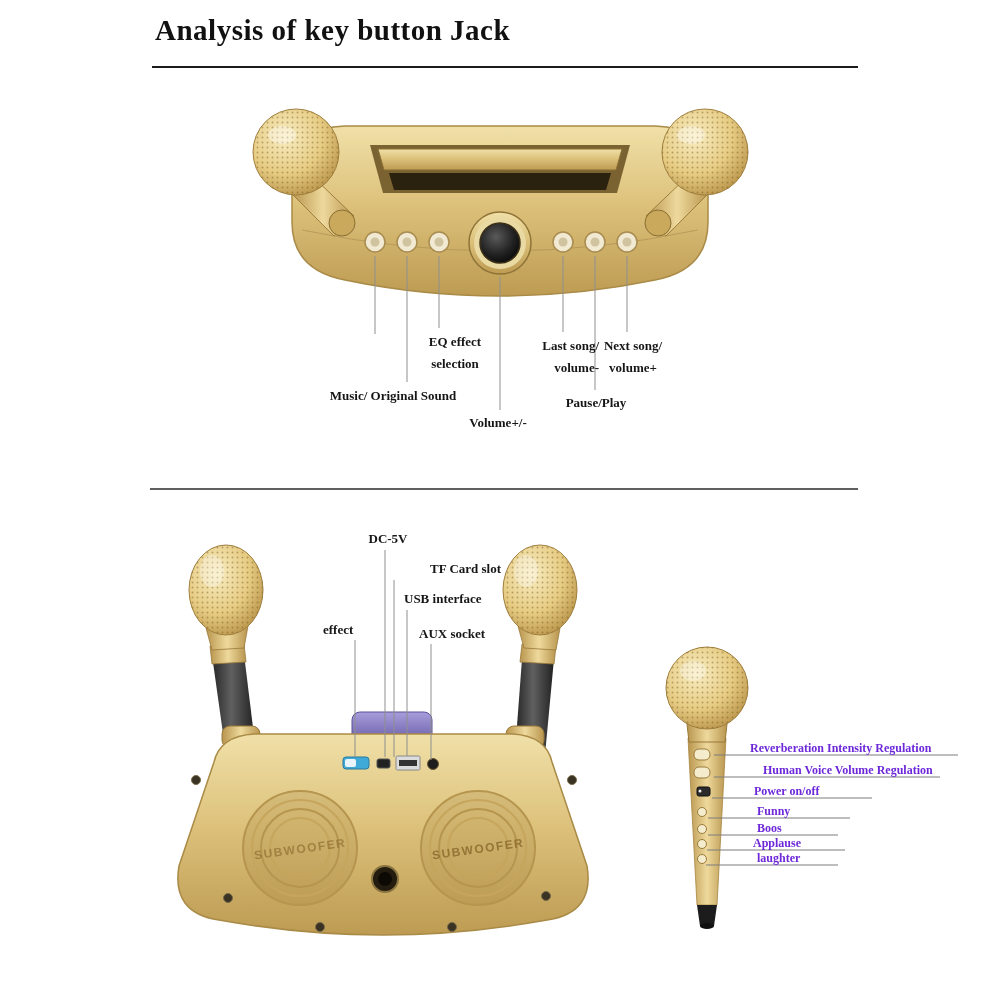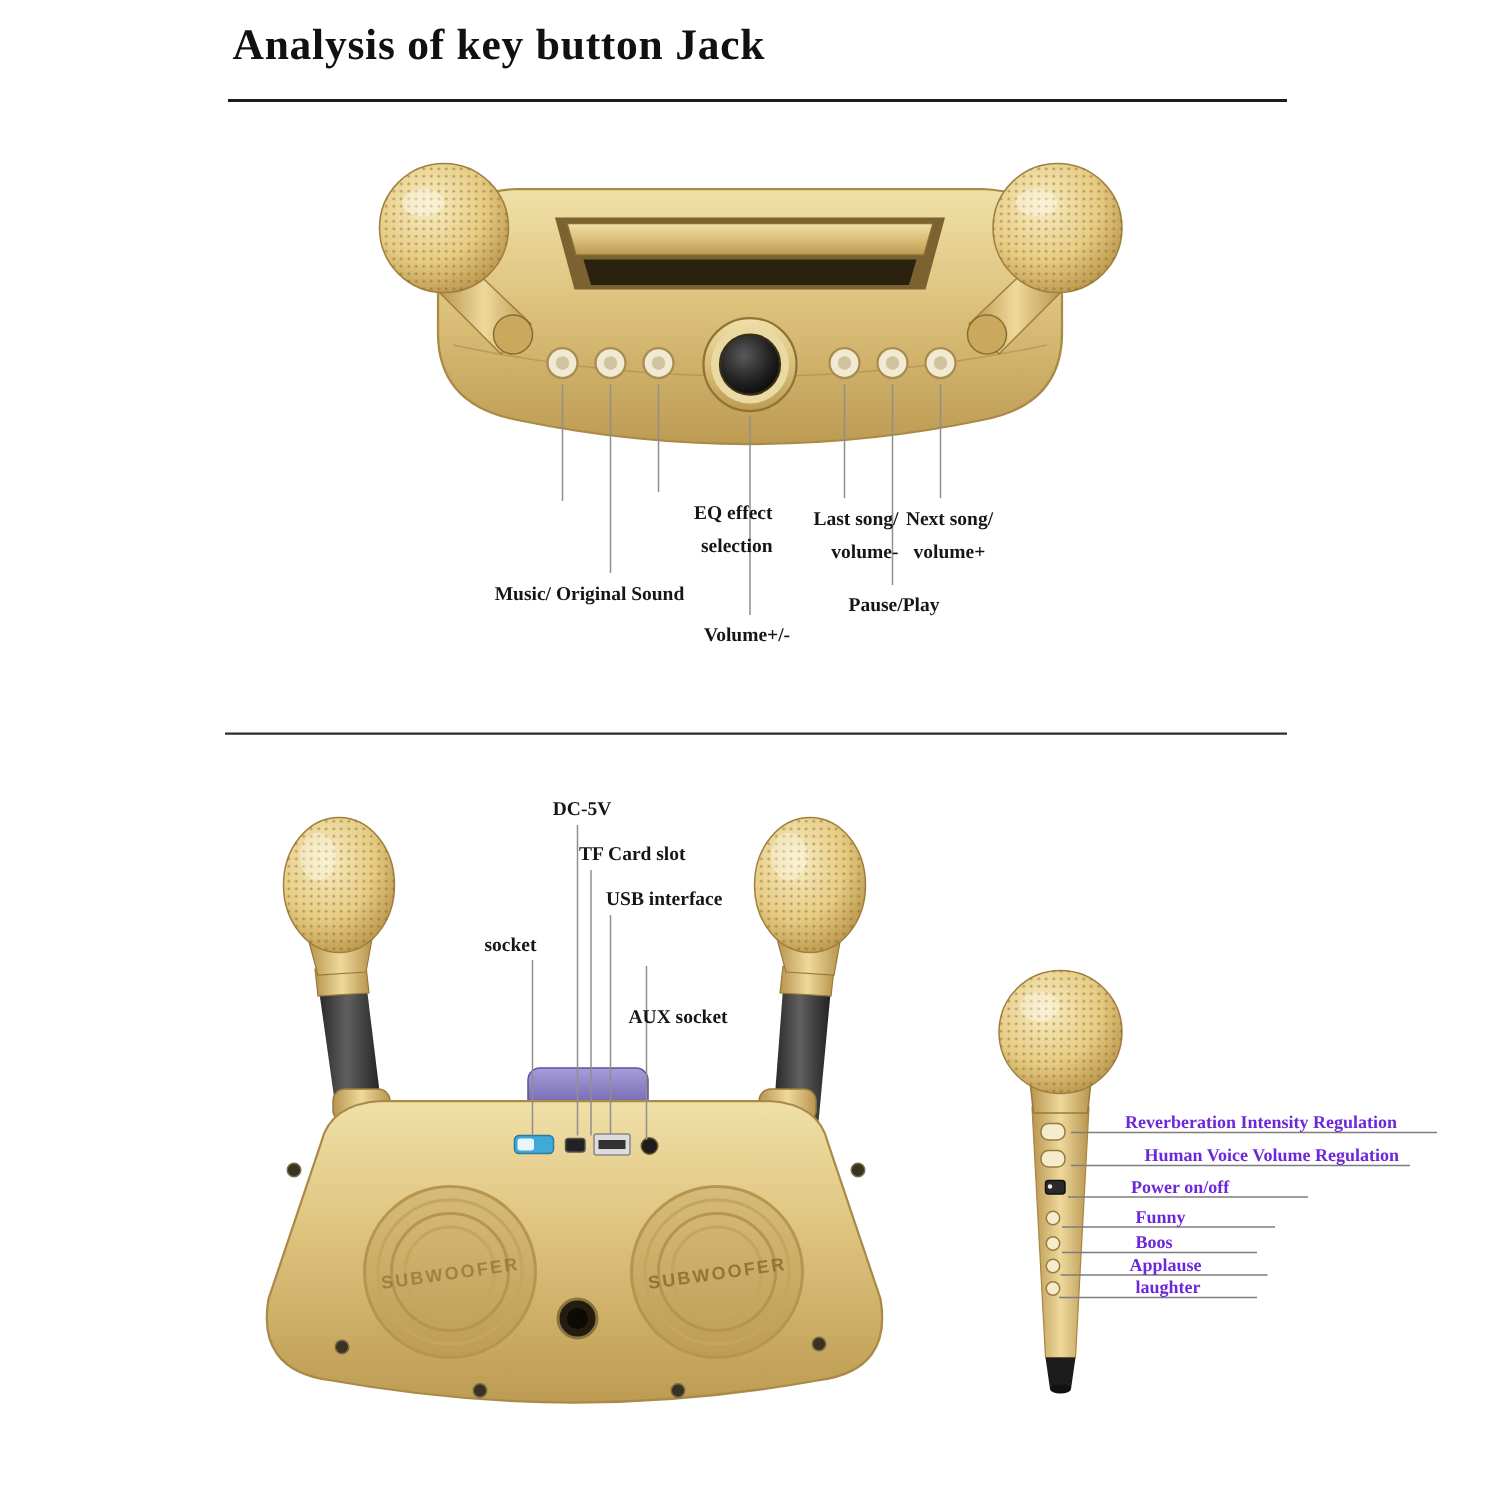--- a/index.html
+++ b/index.html
@@ -210,41 +210,41 @@
       <line x1="714" y1="755" x2="958" y2="755"></line>
       <line x1="714" y1="777" x2="940" y2="777"></line>
       <line x1="712" y1="798" x2="872" y2="798"></line>
       <line x1="708" y1="818" x2="850" y2="818"></line>
       <line x1="708" y1="835" x2="838" y2="835"></line>
       <line x1="707" y1="850" x2="845" y2="850"></line>
       <line x1="706" y1="865" x2="838" y2="865"></line>
     </g>
   </svg>
 
-  <div class="lbl center" style="left:427px;top:331px;width:88px;text-align:right;">
+  <div class="lbl center" style="left:411px;top:331px;width:88px;">
     <div>EQ effect</div>
     <div>selection</div>
   </div>
   <div class="lbl center" style="left:517px;top:335px;width:82px;text-align:right;">
     <div>Last song/</div>
     <div>volume-</div>
   </div>
   <div class="lbl center" style="left:591px;top:335px;width:84px;">
     <div>Next song/</div>
     <div>volume+</div>
   </div>
   <div class="lbl center" style="left:318px;top:385px;width:150px;">Music/ Original Sound</div>
   <div class="lbl center" style="left:553px;top:392px;width:86px;">Pause/Play</div>
   <div class="lbl center" style="left:452px;top:412px;width:92px;">Volume+/-</div>
 
   <div class="lbl center" style="left:357px;top:531px;width:62px;line-height:16px;">DC-5V</div>
-  <div class="lbl" style="left:386px;top:561px;width:92px;line-height:16px;">TF Card slot</div>
+  <div class="lbl" style="left:386px;top:561px;width:92px;line-height:16px;padding-left:44px;">TF Card slot</div>
   <div class="lbl" style="left:404px;top:591px;width:110px;line-height:16px;">USB interface</div>
-  <div class="lbl" style="left:323px;top:622px;width:60px;line-height:16px;">socket</div>
-  <div class="lbl" style="left:419px;top:626px;width:90px;line-height:16px;margin-top:44px;">AUX socket</div>
+  <div class="lbl" style="left:323px;top:622px;width:60px;line-height:16px;">effect</div>
+  <div class="lbl" style="left:419px;top:626px;width:90px;line-height:16px;">AUX socket</div>
 
   <div class="lbl-sm" style="left:750px;top:741px;">Reverberation Intensity Regulation</div>
   <div class="lbl-sm" style="left:750px;top:763px;margin-left:13px;">Human Voice Volume Regulation</div>
   <div class="lbl-sm" style="left:754px;top:784px;">Power on/off</div>
   <div class="lbl-sm" style="left:757px;top:804px;text-align:right;">Funny</div>
   <div class="lbl-sm" style="left:757px;top:821px;">Boos</div>
   <div class="lbl-sm" style="left:753px;top:836px;">Applause</div>
   <div class="lbl-sm" style="left:757px;top:851px;">laughter</div>
 
 </div>

